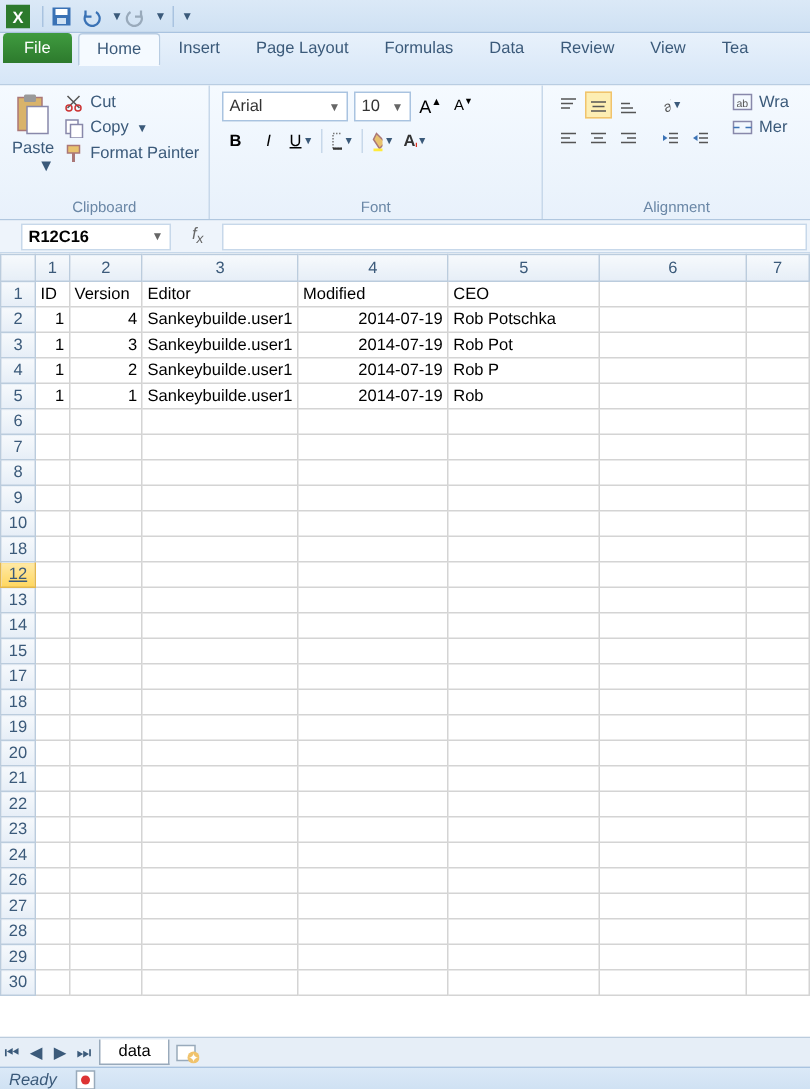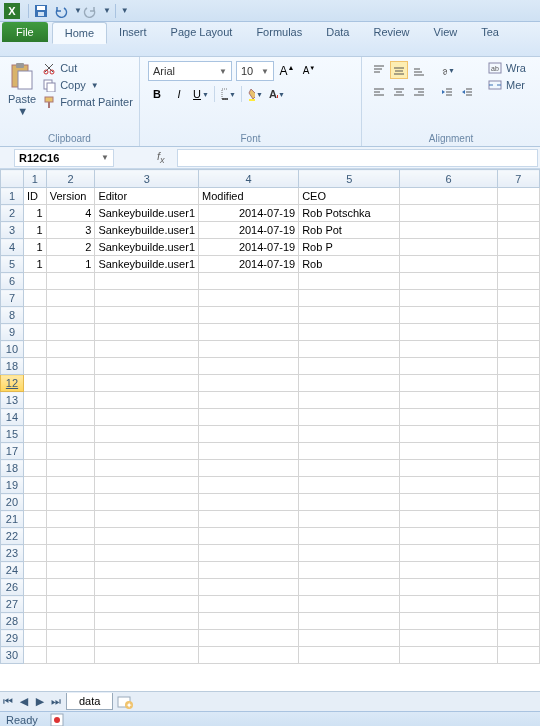--- a/index.html
+++ b/index.html
@@ -16,21 +16,21 @@
   .tab { padding: 4px 12px 4px 12px; color: #3b5a7a; cursor: pointer; position: relative; }
   .tab.file { background: linear-gradient(#3f9b3f,#2d7a2d); color: #fff; border-radius: 3px 3px 0 0; margin-right: 4px; padding: 4px 14px; }
   .tab.active { background: #f5faff; border: 1px solid #b9cde2; border-bottom: 1px solid #f5faff; border-radius: 3px 3px 0 0; color: #3b5a7a; }
 
   
   .ribbon { height: 90px; background: linear-gradient(#f5faff,#e8f1fb); border-bottom: 1px solid #b0c7df; display: flex; }
   .group { border-right: 1px solid #c7d8ea; padding: 4px 8px 2px 8px; display: flex; flex-direction: column; justify-content: space-between; }
   .group-label { text-align: center; color: #6a87a6; font-size: 10px; padding-top: 2px; }
   .group-body { display: flex; gap: 6px; flex: 1; align-items: flex-start; }
 
-  .big-btn { display: flex; flex-direction: column; align-items: center; width: 42px; cursor: pointer; }
+  .big-btn { display: flex; flex-direction: column; align-items: flex-end; width: 42px; cursor: pointer; }
   .big-btn .ico-big { width: 28px; height: 32px; }
   .big-btn span { color: #3b5a7a; font-size: 11px; }
 
   .stack { display: flex; flex-direction: column; gap: 3px; }
   .stack .row { display: flex; align-items: center; gap: 4px; color: #3b5a7a; cursor: pointer; white-space: nowrap; }
   .stack .row .ico { width: 14px; height: 14px; display: inline-flex; align-items: center; justify-content: center; }
 
   
   .font-top { display: flex; gap: 4px; align-items: center; margin-bottom: 4px; }
   .combo { background: #fff; border: 1px solid #a9c3e0; height: 20px; display: flex; align-items: center; padding: 0 4px; font-size: 11px; color: #333; }
@@ -41,42 +41,42 @@
 
   
   .align-body { display: flex; flex-direction: column; gap: 4px; }
   .align-row { display: flex; gap: 2px; align-items: center; }
 
   
   .namebar { height: 22px; border-bottom: 1px solid #c7d8ea; display: flex; align-items: center; background: #eef4fb; }
   .namebox { width: 100px; border: 1px solid #c7d8ea; background: #fff; height: 18px; margin: 0 2px 0 14px; display: flex; align-items: center; padding: 0 4px; font-size: 11px; font-weight: bold; }
   .namebox .dd2 { margin-left: auto; font-size: 8px; color: #666; }
   .fx-btns { display: flex; gap: 2px; padding: 0 6px; }
-  .fx { font-style: italic; color: #666; padding: 0 6px; margin-left: 29px; }
+  .fx { font-style: italic; color: #666; padding: 0 6px; }
   .fx-input { flex: 1; border: 1px solid #c7d8ea; background: #fff; height: 18px; margin-right: 2px; }
 
   
   .grid-wrap { position: relative; overflow: hidden; height: 522px; background: #fff; }
   table.grid { border-collapse: collapse; table-layout: fixed; font-family: Arial, sans-serif; font-size: 11px; }
   .grid th, .grid td { border: 1px solid #d4d4d4; height: 17px; padding: 0 3px; overflow: hidden; white-space: nowrap; }
   .grid thead th { background: linear-gradient(#f6f9fc,#e6eef7); color: #3b5a7a; font-weight: normal; text-align: center; height: 18px; border-color: #bcd; }
   .grid tbody th { background: linear-gradient(#f6f9fc,#e6eef7); color: #3b5a7a; font-weight: normal; text-align: center; width: 24px; border-color: #bcd; }
   .grid tbody th.sel { background: linear-gradient(#ffe9a6,#ffd75e); border-color: #e3b84e; text-decoration: underline; }
   .corner { background: linear-gradient(#f6f9fc,#e6eef7); width: 24px; height: 18px; border-color: #bcd; }
   .num { text-align: right; }
   .date { text-align: right; }
 
   
   .sheet-tabs { height: 20px; border-top: 1px solid #bcd; display: flex; align-items: center; background: #e6eef7; }
   .nav-btn { width: 16px; height: 16px; display: inline-flex; align-items: center; justify-content: center; color: #3b5a7a; cursor: pointer; }
   .sheet-tab { background: #fff; border: 1px solid #9ab; border-top: none; padding: 2px 12px; position: relative; top: 0; margin-left: 2px; font-size: 11px; }
   .new-tab { margin-left: 4px; color: #9ab; cursor: pointer; }
 
   
-  .statusbar { height: 16px; background: linear-gradient(#dbe9f7,#cfe1f3); border-top: 1px solid #a9c3e0; display: flex; align-items: center; padding: 0 6px; color: #3b5a7a; }
+  .statusbar { height: 16px; background: linear-gradient(#dbe9f7,#cfe1f3); border-top: 1px solid #a9c3e0; display: flex; align-items: center; padding: 0 6px; color: #3b5a7a; font-style: italic; }
 
   svg { display: block; }
 </style>
 </head>
 <body>
 
 <div class="titlebar">
   <span class="ico">
     <svg width="16" height="16">
         <rect width="16" height="16" fill="#2d7a2d"></rect>

